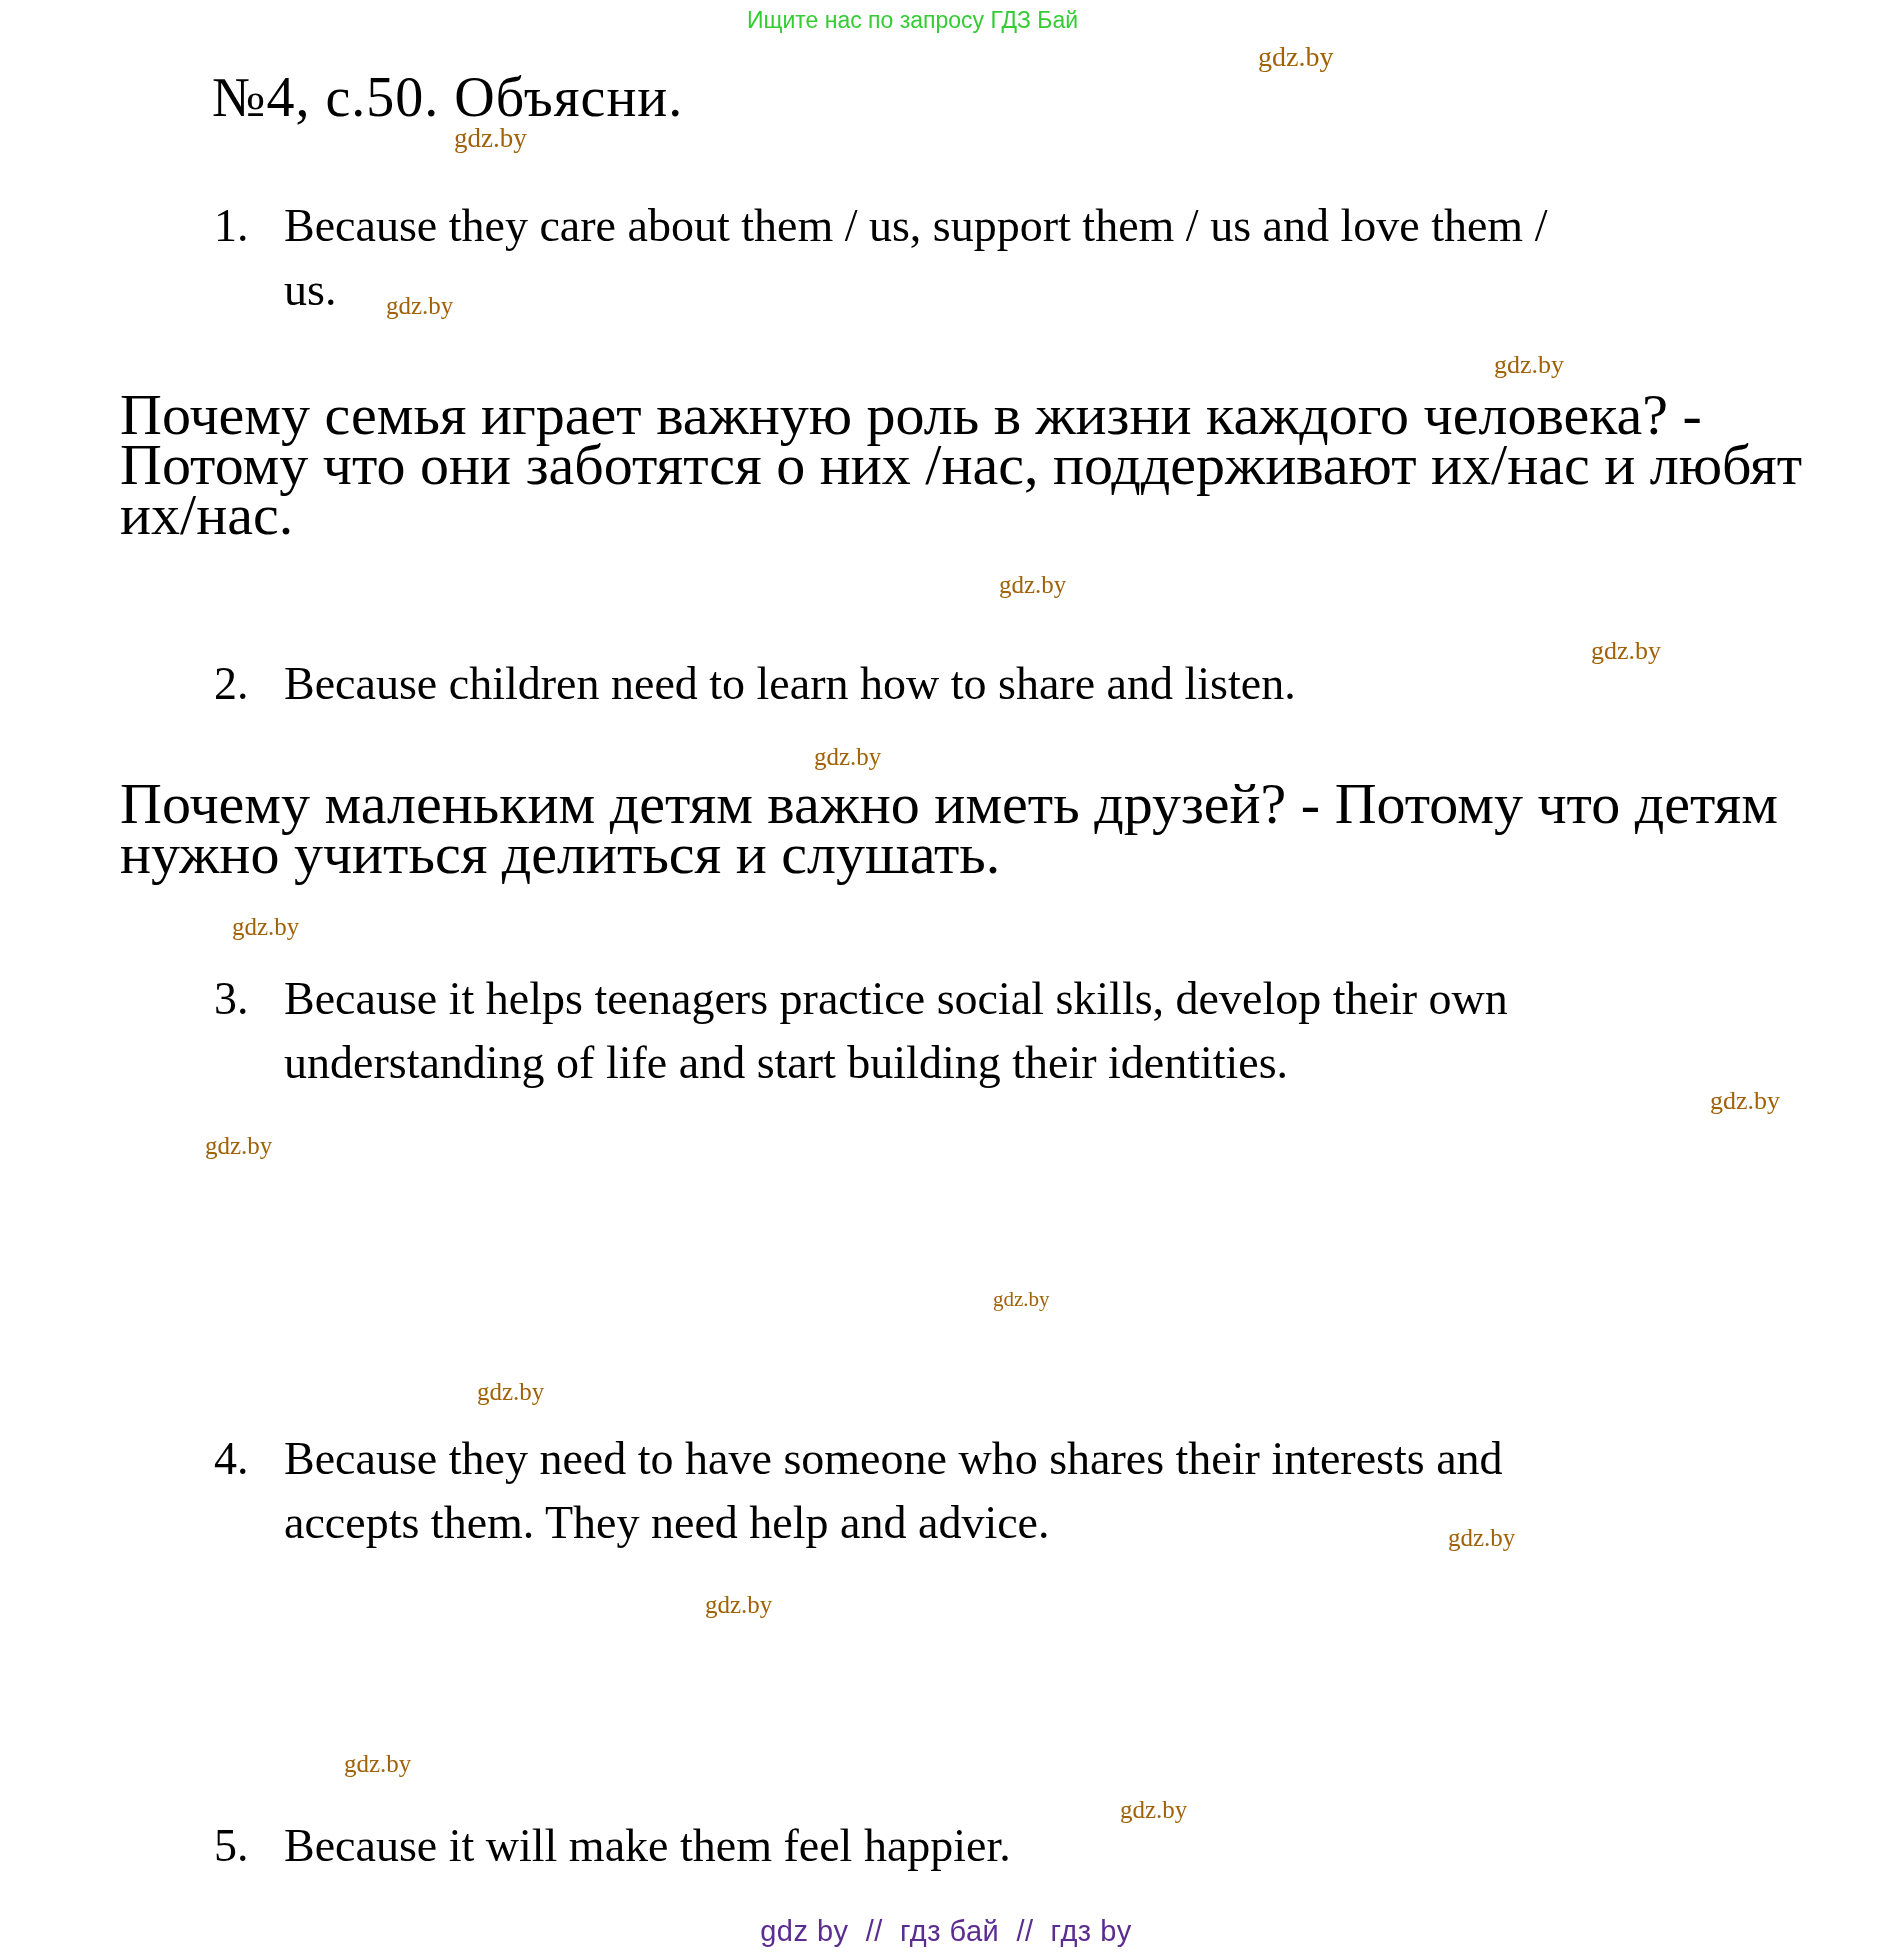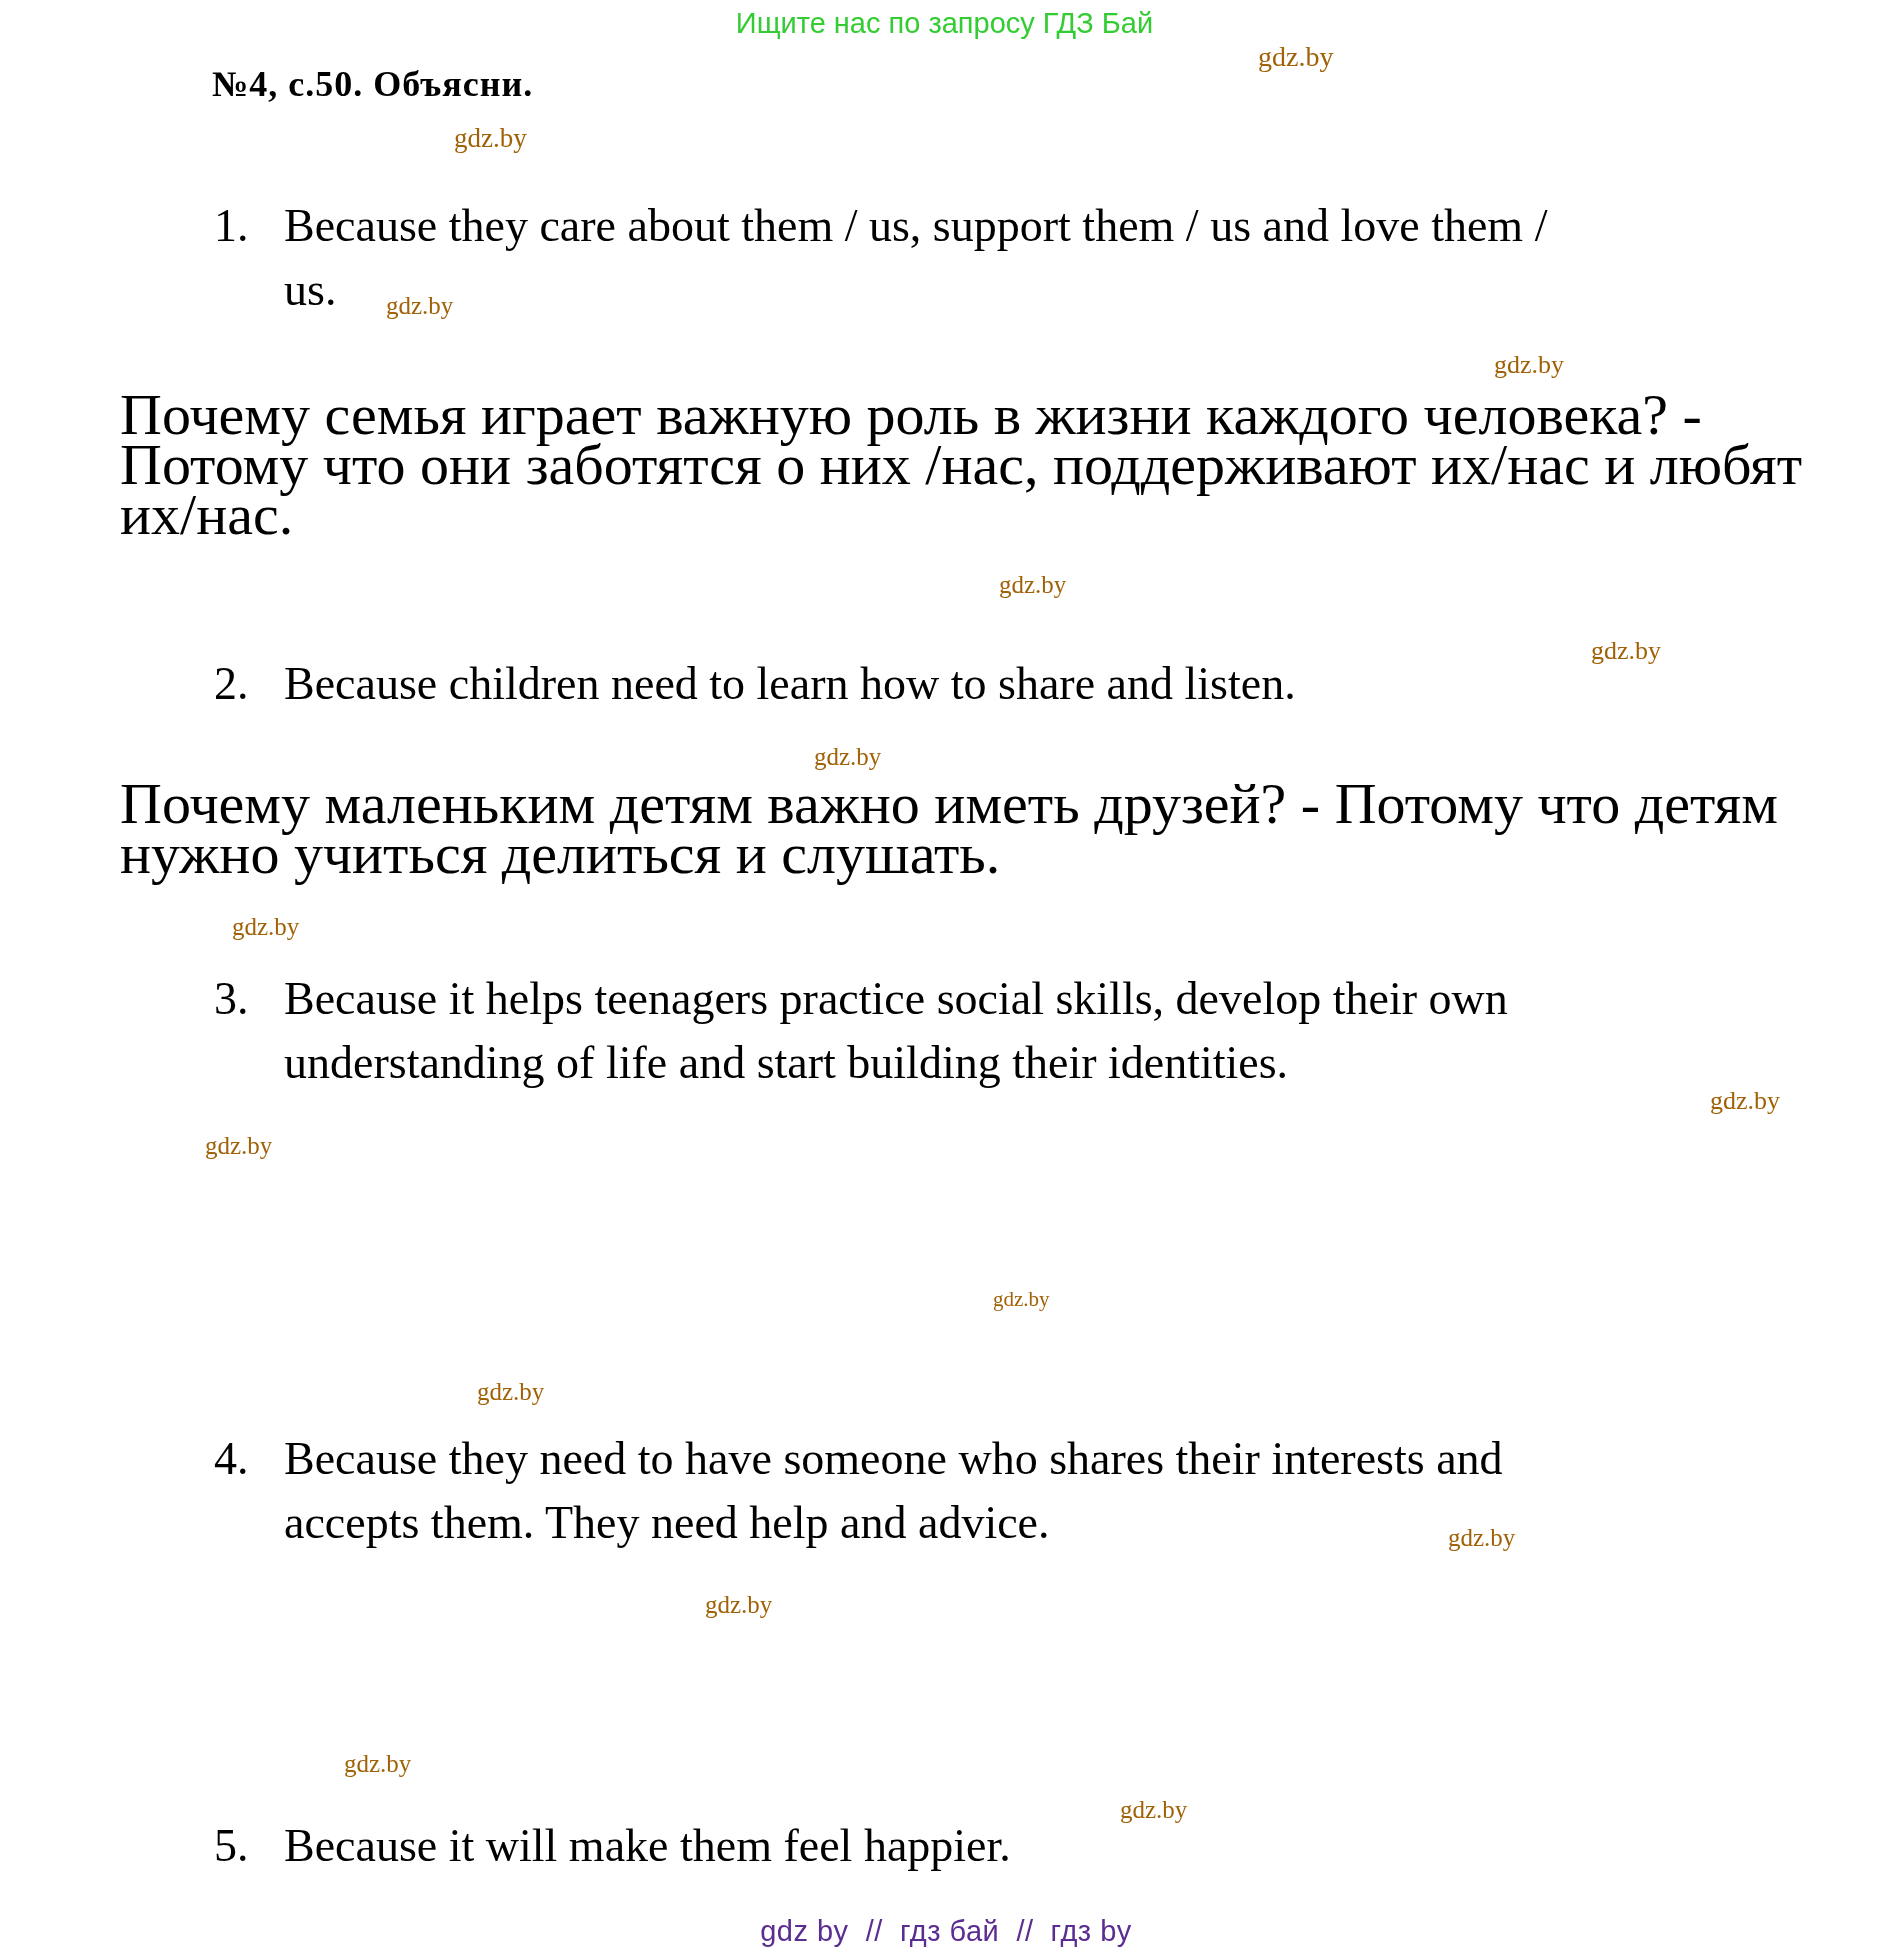--- a/index.html
+++ b/index.html
@@ -16,33 +16,32 @@
     font-family: "Liberation Serif", serif;
     color: #000000;
   }
   .notice {
     position: absolute;
     left: 0;
     top: 7.7px;
     width: 1825px;
     text-align: center;
     font-family: "Liberation Sans", sans-serif;
-    font-size: 29px;
+    font-size: 23px;
     line-height: 1.1;
     color: var(--notice-green, #33cc33);
-    padding-left: 32px;
   }
   .title {
     position: absolute;
     left: 212px;
     top: 62px;
     margin: 0;
     font-family: "Liberation Serif", serif;
-    font-weight: bold;
-    font-size: 36px;
+    font-weight: normal;
+    font-size: 56px;
     line-height: 1.25;
     letter-spacing: 1px;
     color: #000000;
   }
   .wm {
     position: absolute;
     font-family: Liberation Serif, serif;
     font-size: 26px;
     line-height: 1.1;
     color: #a16207;

